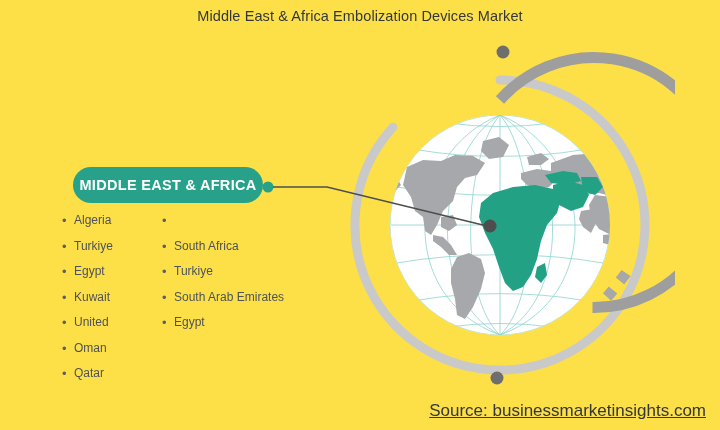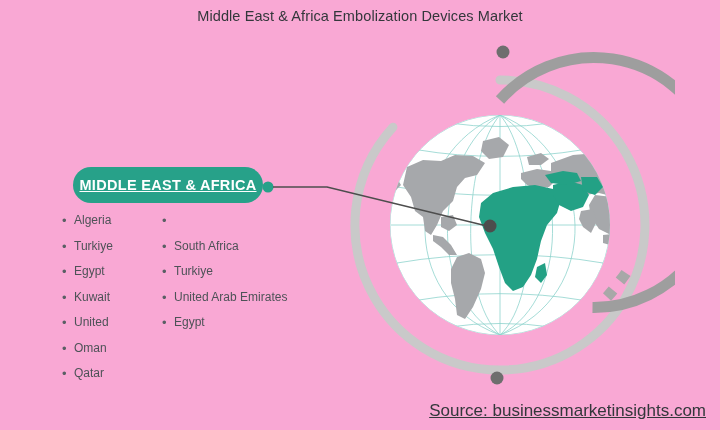--- a/index.html
+++ b/index.html
@@ -7,21 +7,21 @@
     padding: 0;
     background: #ffffff;
   }
   body {
     font-family: "Liberation Sans", sans-serif;
   }
   #page {
     position: relative;
     width: 720px;
     height: 430px;
-    background: #f9a8d4;
+    background: #fde047;
     overflow: hidden;
   }
 
   
   #title {
     position: absolute;
     left: 0;
     top: 8px;
     width: 720px;
     text-align: center;
@@ -59,21 +59,20 @@
     height: 36px;
     border-radius: 18px;
     background: #27a189;
     color: #ffffff;
     font-size: 14.5px;
     font-weight: bold;
     letter-spacing: 0.3px;
     display: flex;
     align-items: center;
     justify-content: center;
-    text-decoration: underline;
   }
 
   
   #list {
     position: absolute;
     left: 62px;
     top: 212px;
     width: 290px;
     display: flex;
     flex-direction: row;
@@ -272,21 +271,21 @@
       <div class="li">
         <span class="bullet">•</span>
         <span class="li-text">South Africa</span>
       </div>
       <div class="li">
         <span class="bullet">•</span>
         <span class="li-text">Turkiye</span>
       </div>
       <div class="li">
         <span class="bullet">•</span>
-        <span class="li-text">United Arab Emirates</span>
+        <span class="li-text">South Arab Emirates</span>
       </div>
       <div class="li">
         <span class="bullet">•</span>
         <span class="li-text">Egypt</span>
       </div>
     </div>
   </div>
 
   <div id="source">Source: businessmarketinsights.com</div>
 

